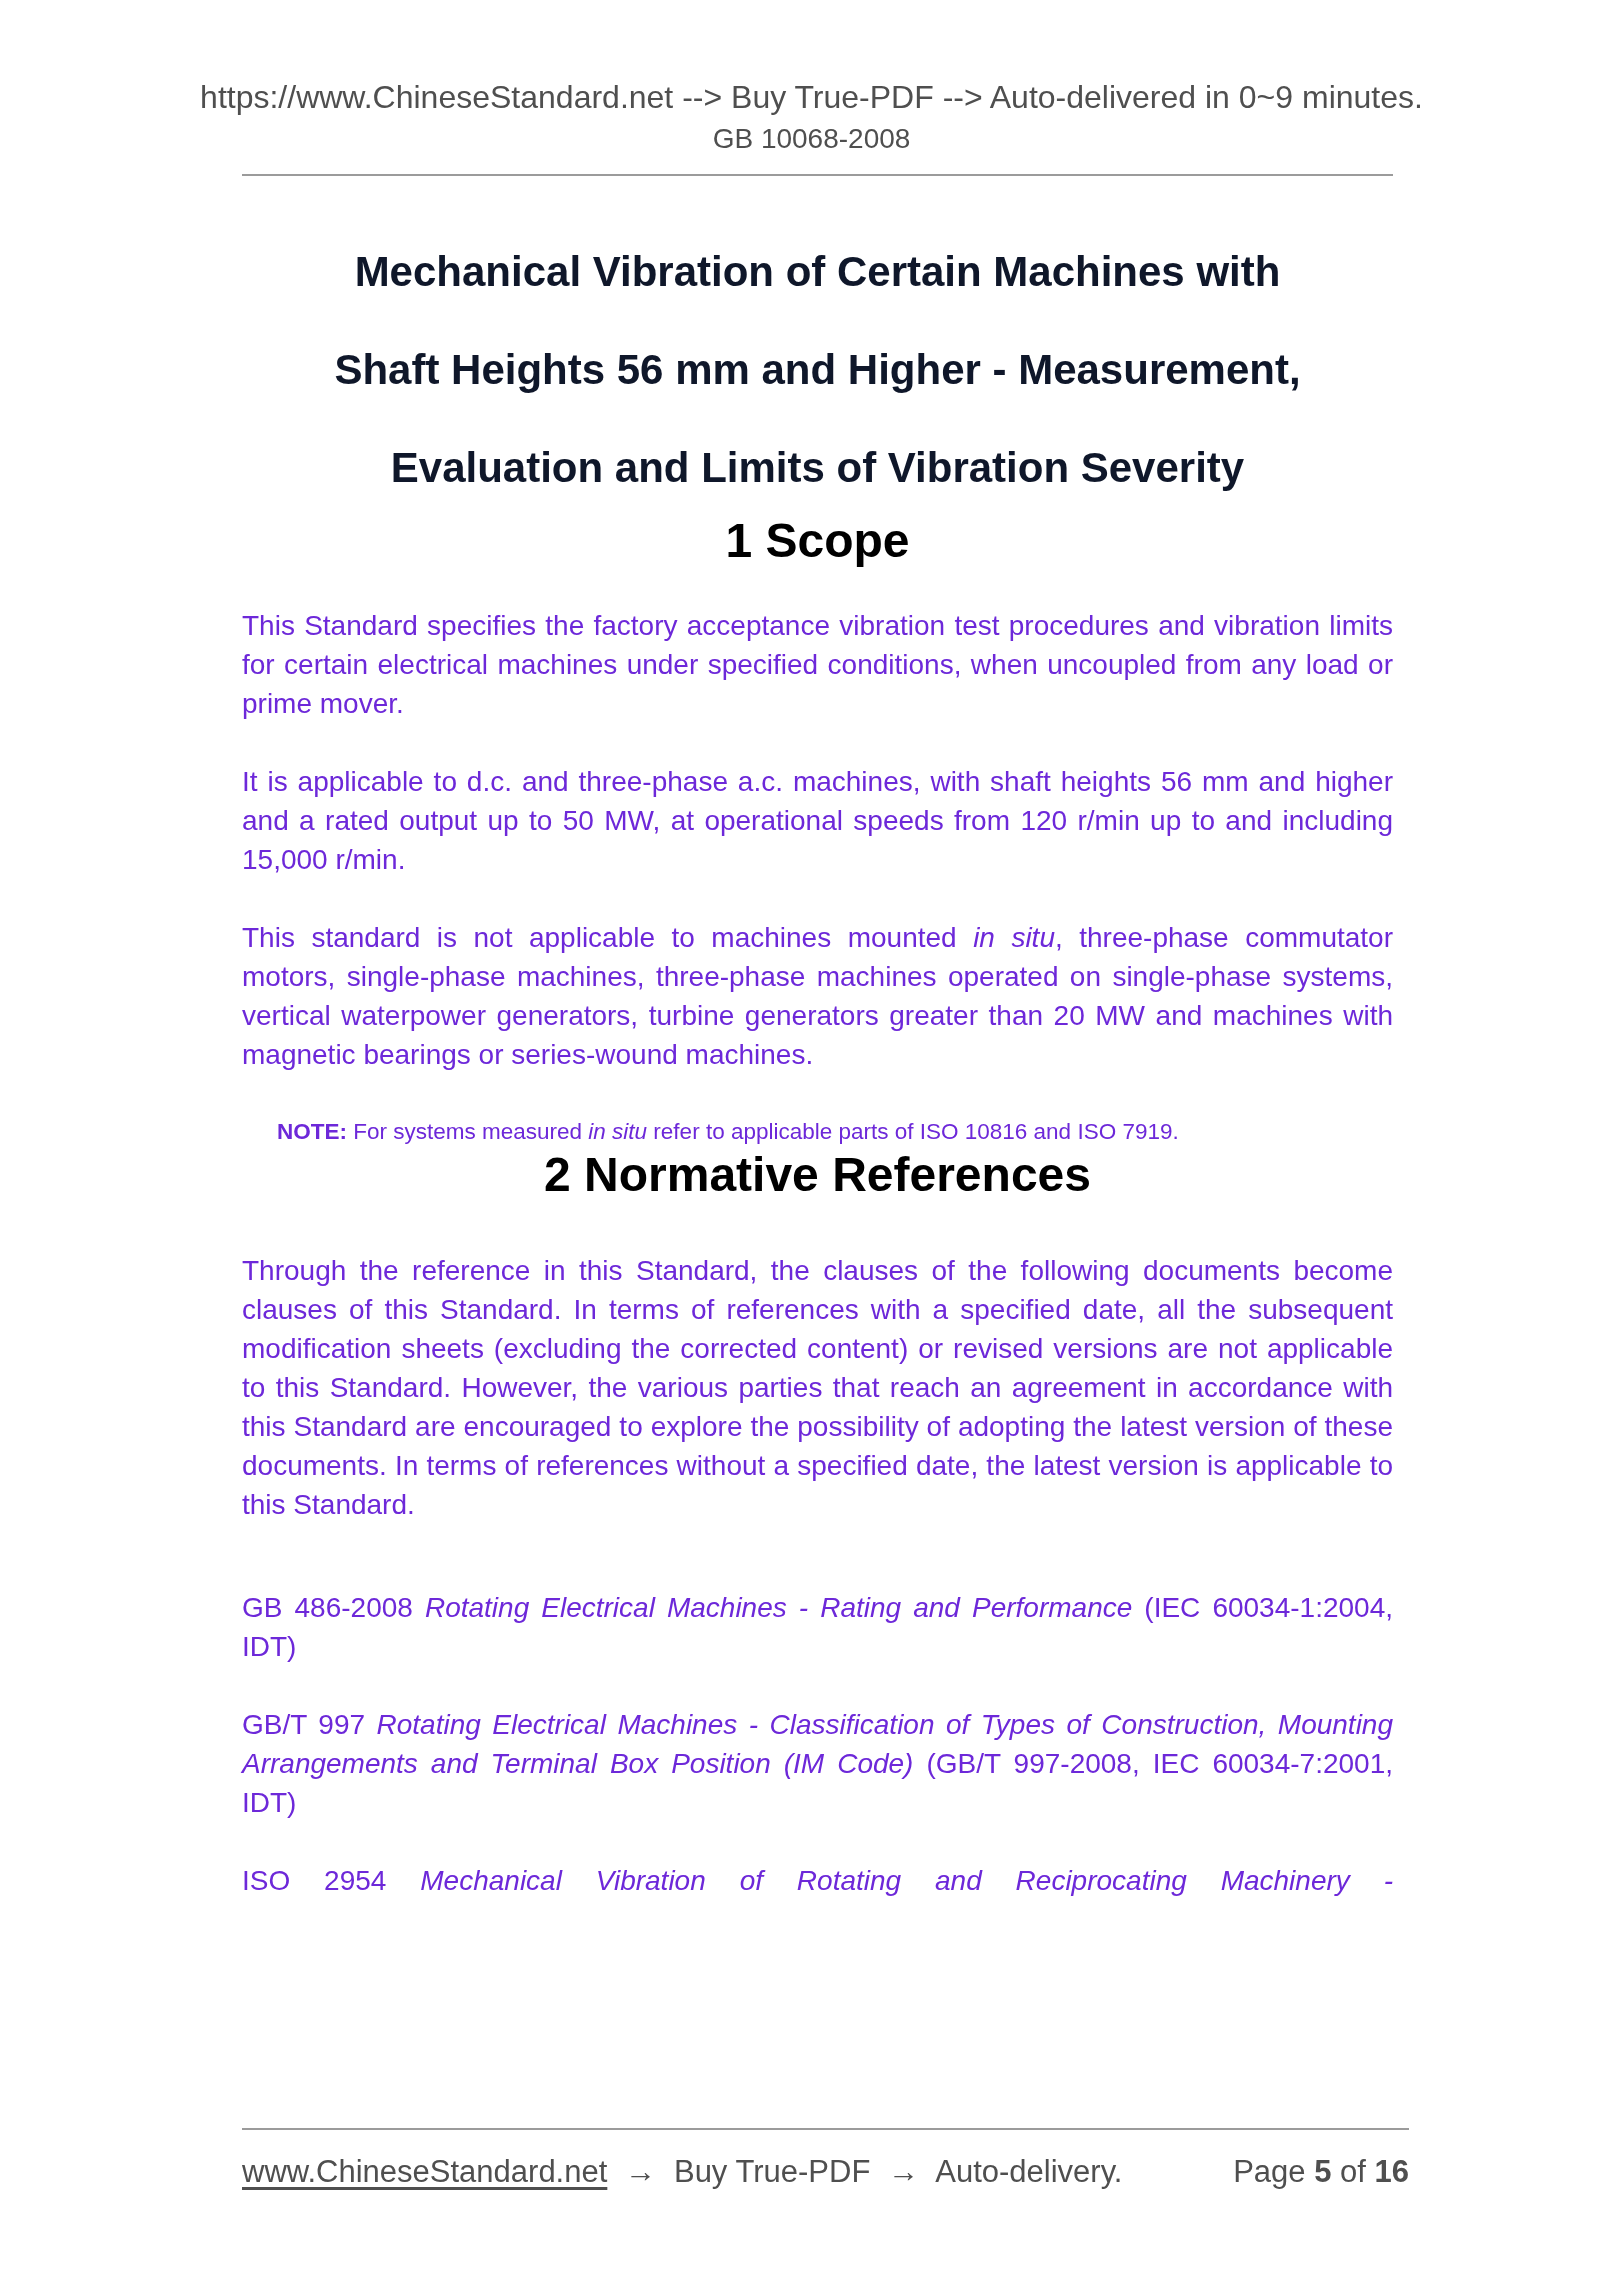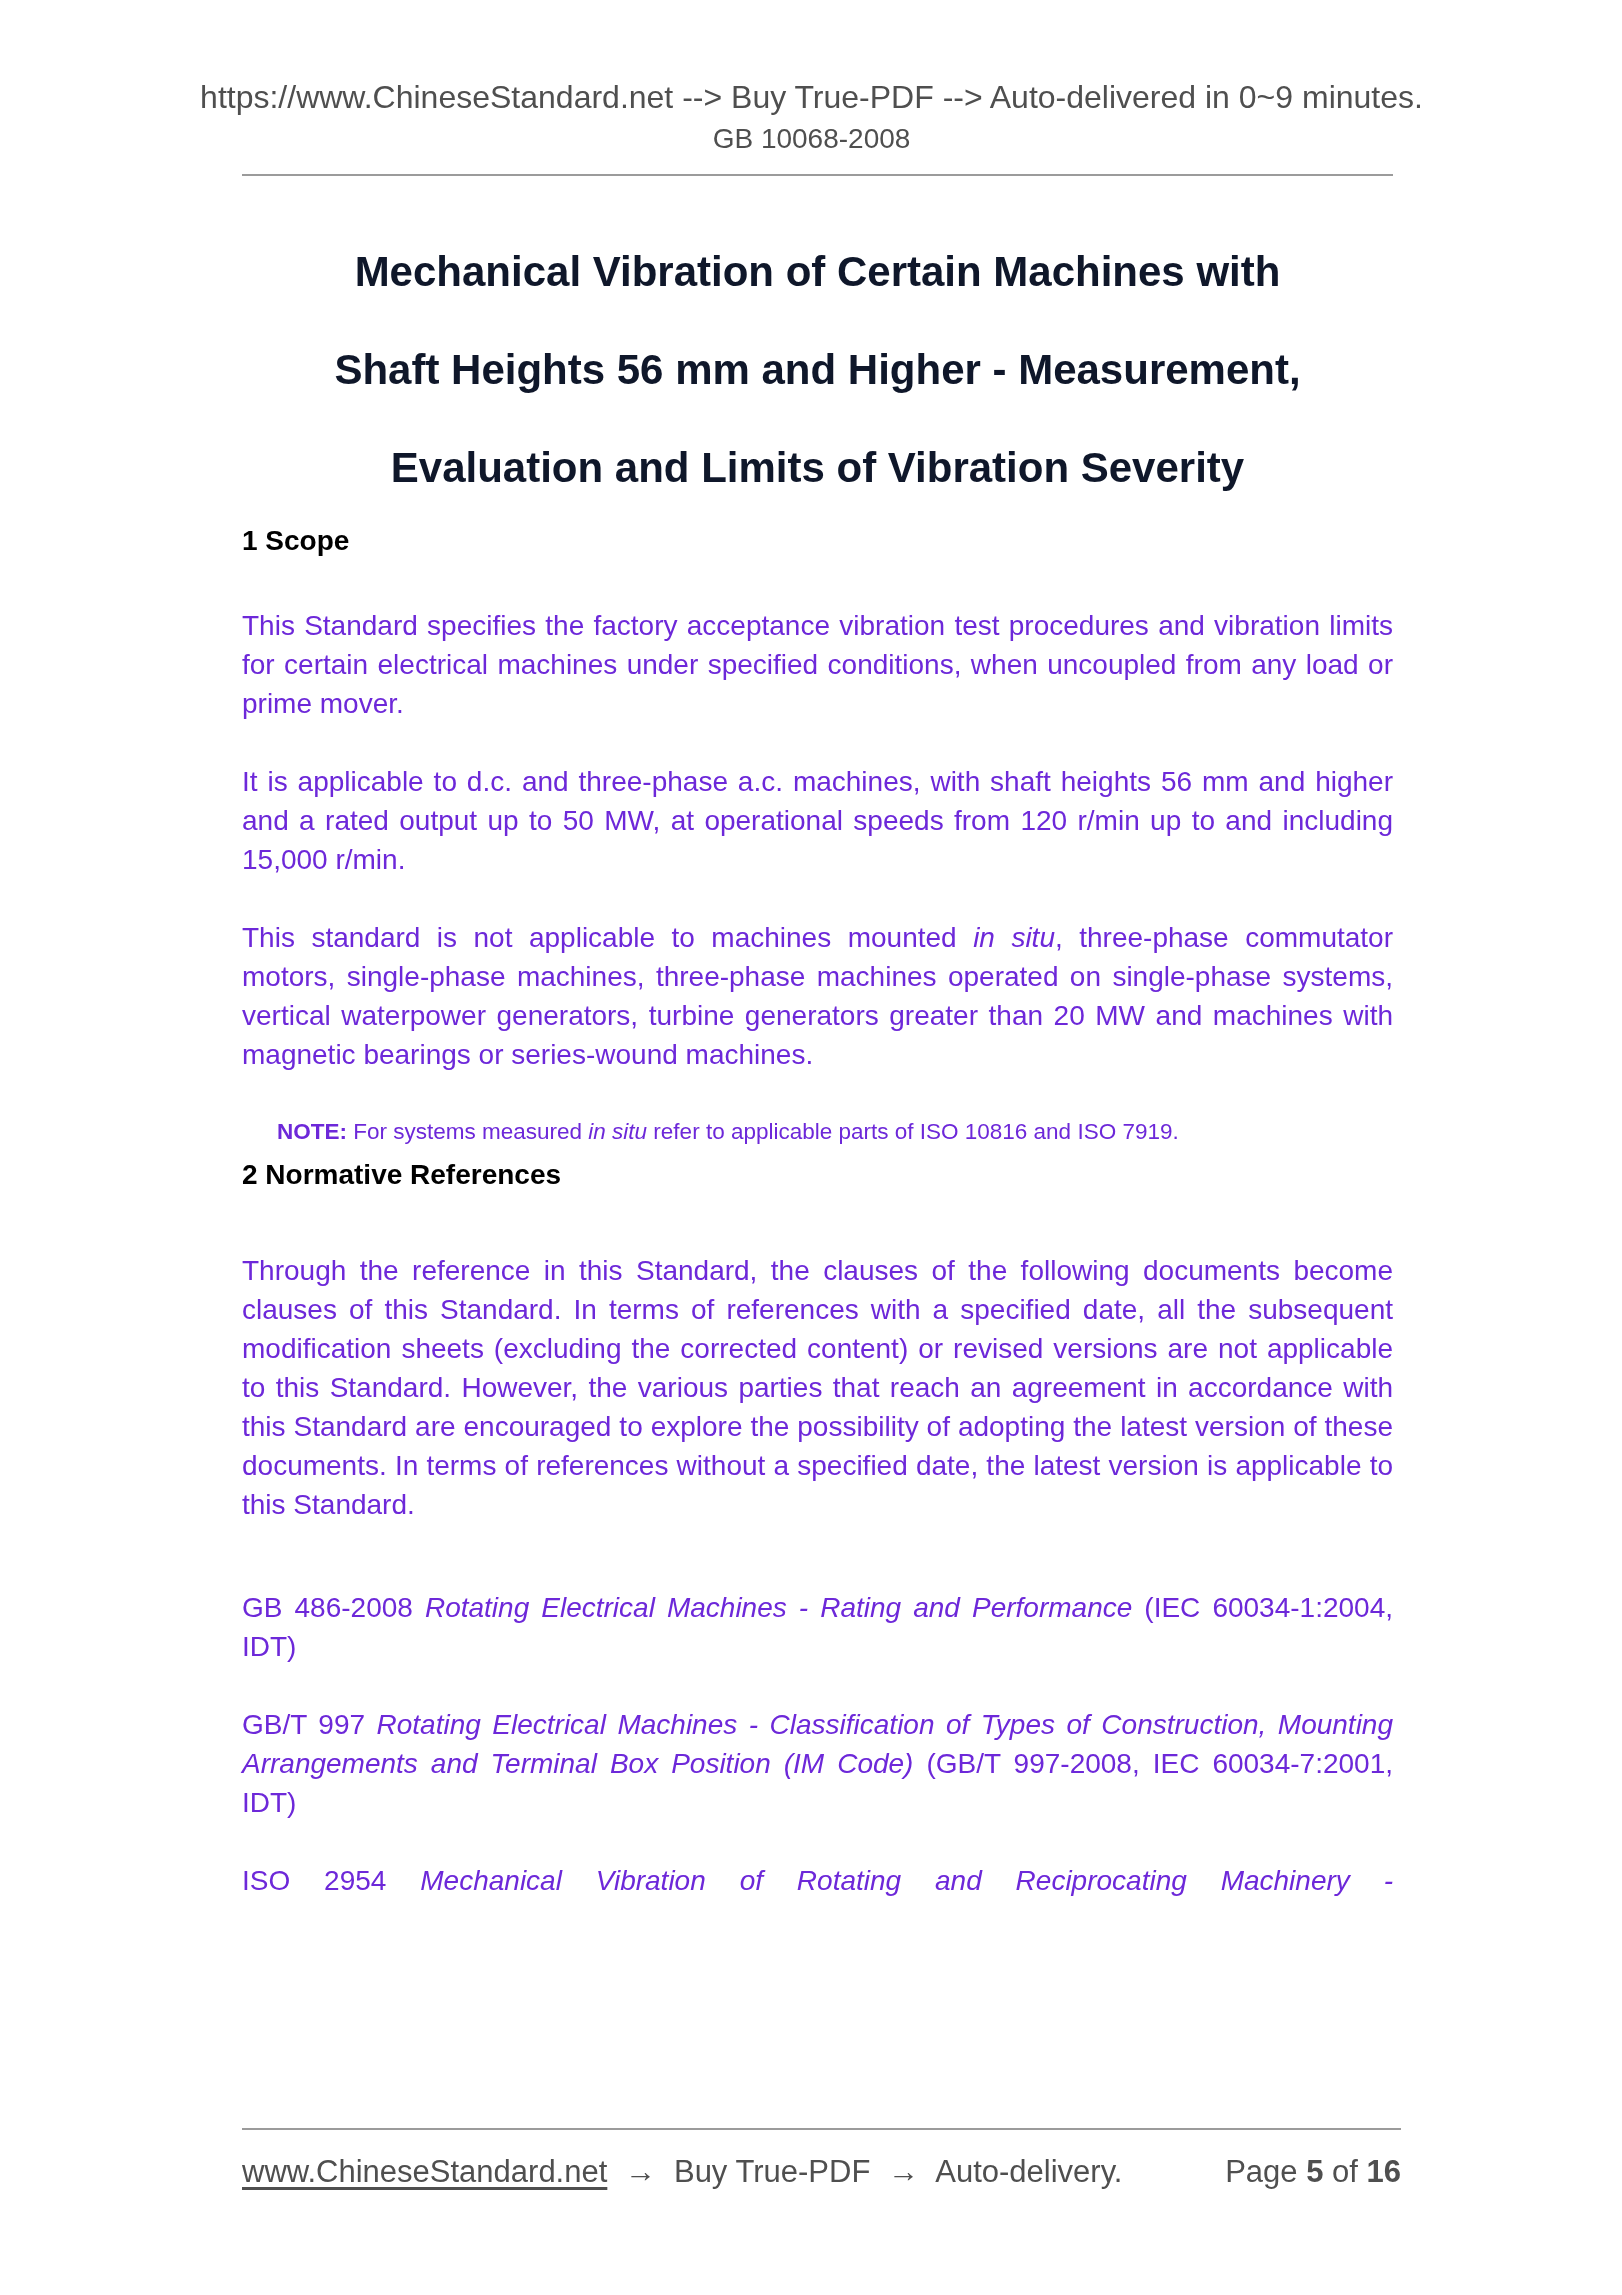--- a/index.html
+++ b/index.html
@@ -46,24 +46,25 @@
     margin-top:47px;
     font-size:42px;
     font-weight:bold;
     line-height:98px;
     text-align:center;
     color:#0f172a;
   }
   .doc-title .tline{display:block;}
   h1.sec{
     margin:0;
-    font-size:28px;
+    font-size:48px;
     font-weight:bold;
     line-height:47px;
     color:#000;
+    text-align:center;
   }
   .sec-scope{margin-top:73px;}
   .sec-refs{margin-top:50px;}
   .content p{
     font-size:28px;
     line-height:39px;
     margin:0 0 39px 0;
     text-align:justify;
     color:#6d28d9;
   }
@@ -81,21 +82,21 @@
   p.last-line-justified{
     text-align-last:justify;
     margin-bottom:0;
   }
   .i{font-style:italic;}
   .b{font-weight:bold;}
   
   .footer{
     position:absolute;
     left:242px;
-    right:222px;
+    right:214px;
     top:2128px;
   }
   .bottom-rule{
     border:none;
     border-top:2.5px solid var(--rule);
     height:0;
     margin:0;
   }
   .footer-row{
     margin-top:23px;

